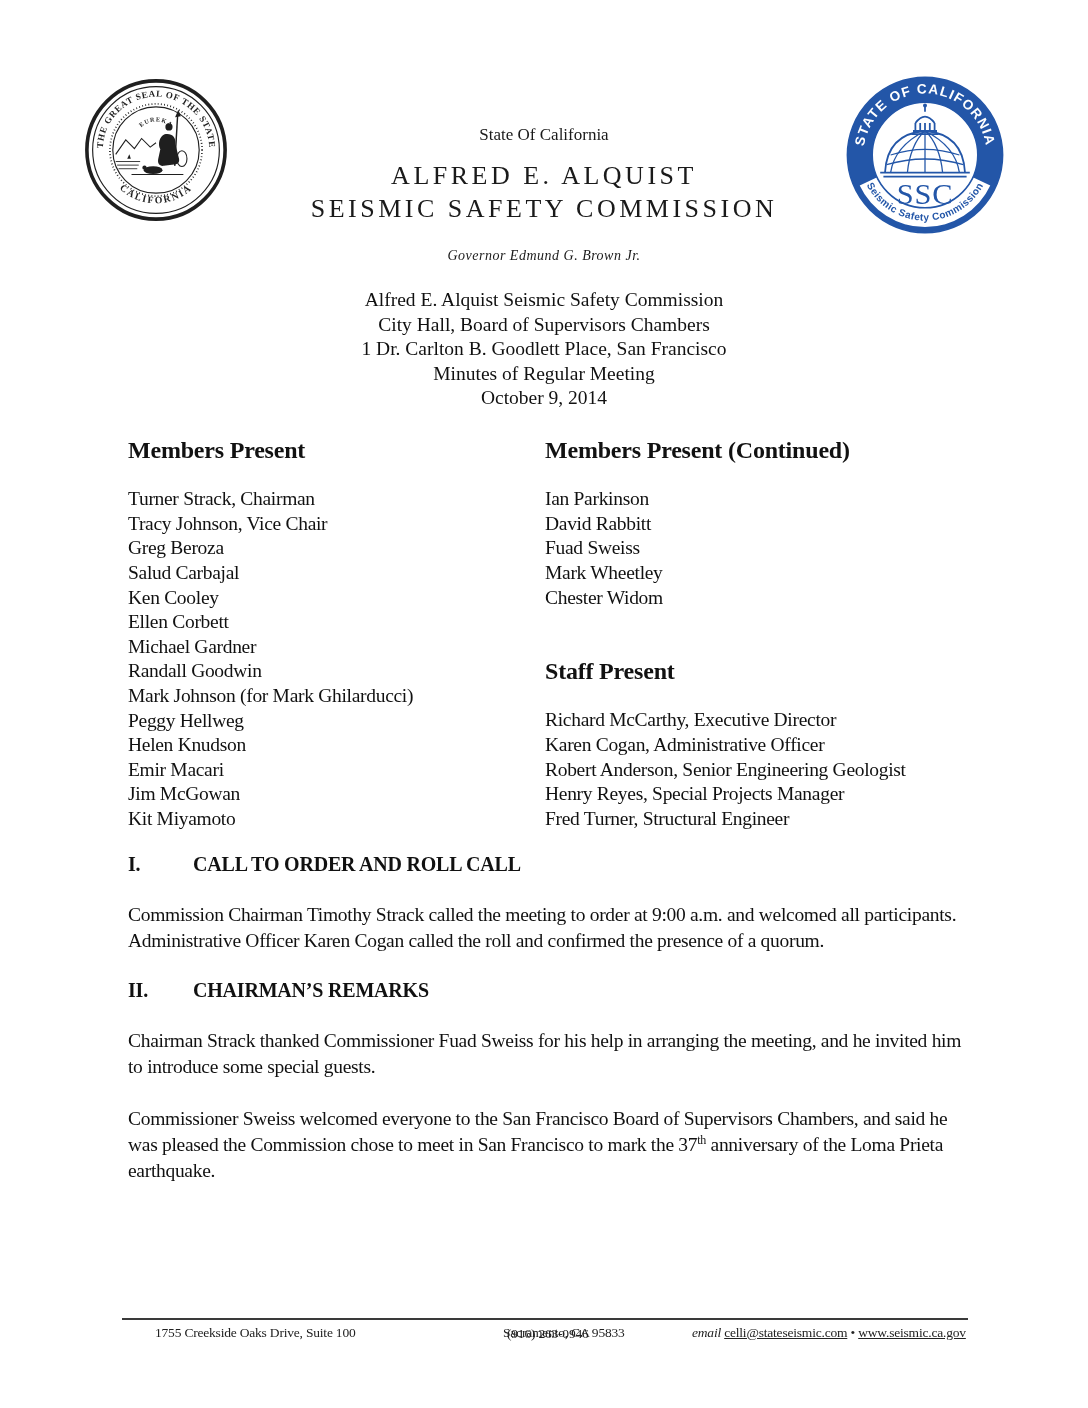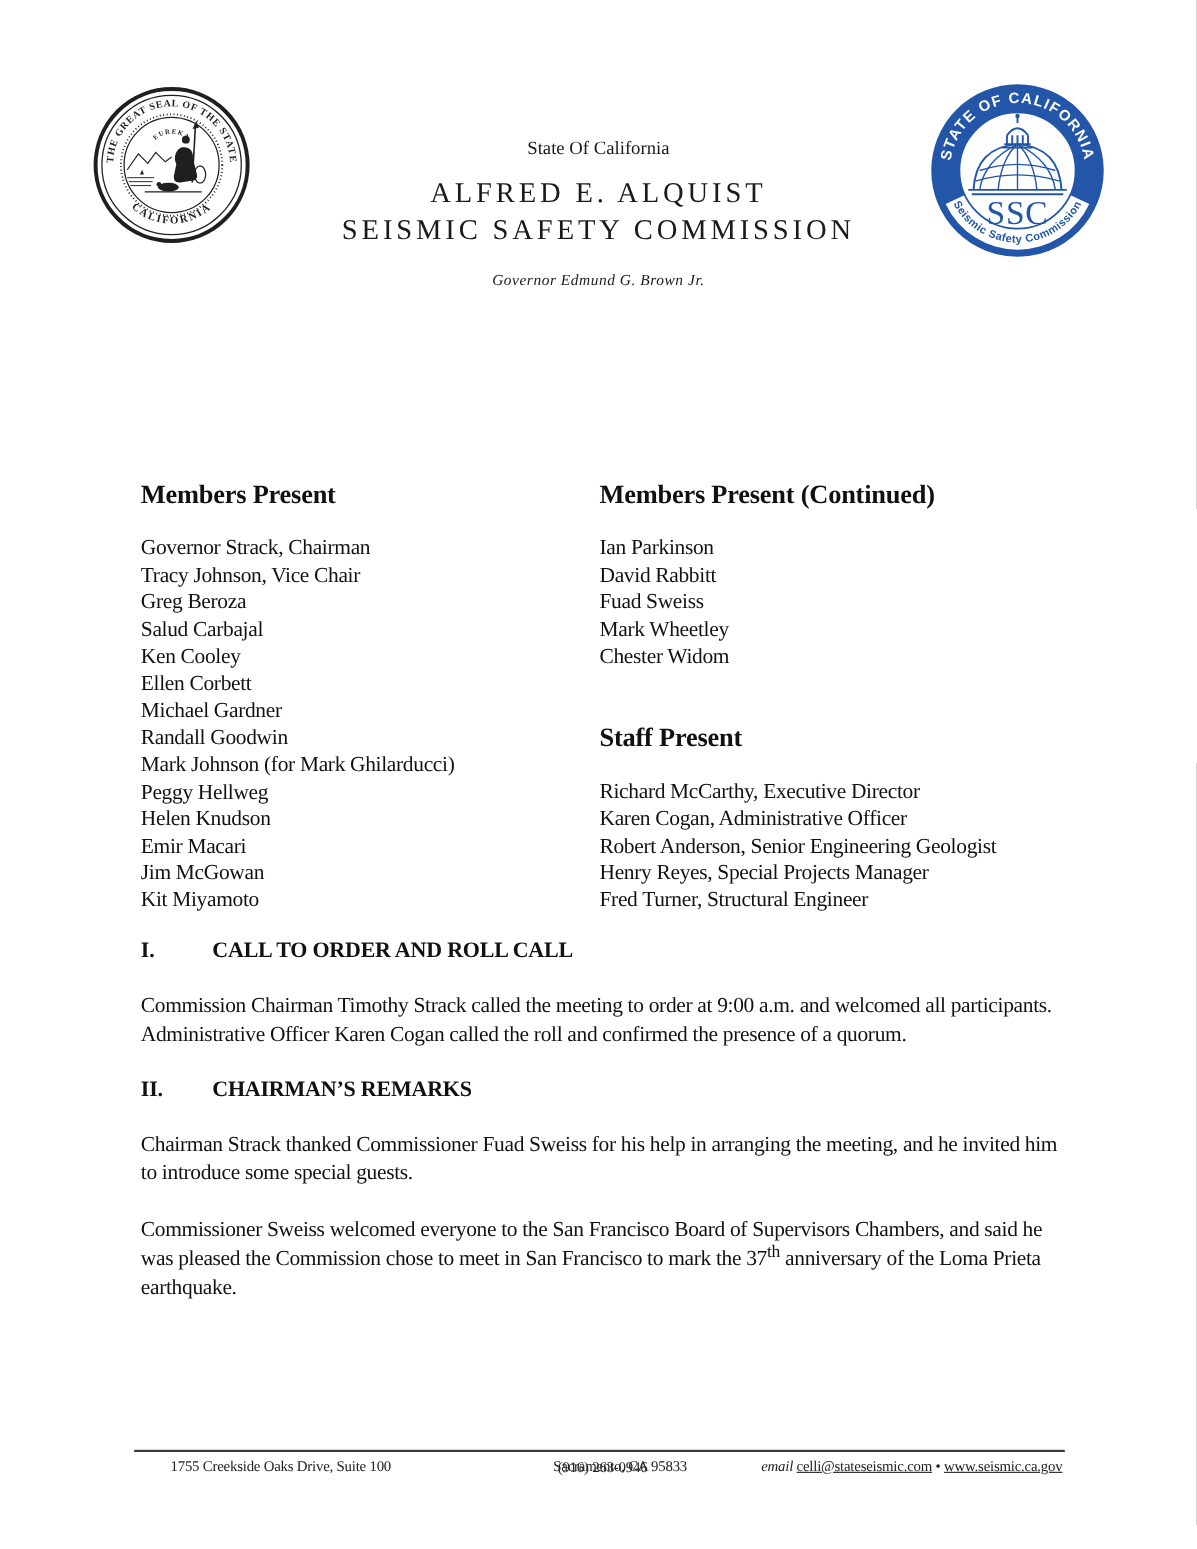--- a/index.html
+++ b/index.html
@@ -27,21 +27,21 @@
   .col-right { flex:1; }
   .col-heading { font-weight:bold; font-size:24px; line-height:24.6px; margin-bottom:24.6px; letter-spacing:-0.2px; }
   .name-list .list-line { font-size:19.5px; line-height:24.6px; letter-spacing:-0.3px; white-space:nowrap; }
   .staff-heading { margin-top:49px; }
   
   .bodytext { position:absolute; top:852px; left:128px; width:838px; }
   .sec-heading { display:flex; font-weight:bold; font-size:20px; line-height:24px; letter-spacing:-0.2px; }
   .sec-heading .sec-num { width:65px; }
   .sec-heading.second { margin-top:24px; }
   .bodytext p { margin-top:26px; font-size:19.5px; line-height:26px; letter-spacing:-0.3px; }
-  .bodytext p sup { font-size:16px; vertical-align:super; line-height:0; }
+  .bodytext p sup { font-size:12px; vertical-align:super; line-height:0; }
   
   .footer-rule { position:absolute; left:122px; top:1318px; width:846px; border-top:2px solid #3a3a3a; }
   .footer-text { position:absolute; top:1325px; font-size:13.5px; letter-spacing:-0.2px; color:#222; white-space:nowrap; }
   .footer-address { left:155px; }
   .footer-overlap { left:503px; }
   .footer-overlap .o2 { position:absolute; left:4px; top:1px; }
   .footer-right { left:692px; }
   .footer-right .lbl { font-style:italic; }
   .footer-right .u { text-decoration:underline; }
 </style>
@@ -118,27 +118,34 @@
     </svg>
   </div>
 
   <div class="header">
     <div class="state-line">State Of California</div>
     <div class="doc-title">
       <div>ALFRED E. ALQUIST</div>
       <div>SEISMIC SAFETY COMMISSION</div>
     </div>
     <div class="governor">Governor Edmund G. Brown Jr.</div>
+    <div class="meeting-info">
+        <div class="list-line">Alfred E. Alquist Seismic Safety Commission</div>
+        <div class="list-line">City Hall, Board of Supervisors Chambers</div>
+        <div class="list-line">1 Dr. Carlton B. Goodlett Place, San Francisco</div>
+        <div class="list-line">Minutes of Regular Meeting</div>
+        <div class="list-line">October 9, 2014</div>
+      </div>
   </div>
 
   <div class="members">
     <div class="col-left">
       <div class="col-heading">Members Present</div>
       <div class="name-list">
-          <div class="list-line">Governor Strack, Chairman</div>
+          <div class="list-line">Turner Strack, Chairman</div>
           <div class="list-line">Tracy Johnson, Vice Chair</div>
           <div class="list-line">Greg Beroza</div>
           <div class="list-line">Salud Carbajal</div>
           <div class="list-line">Ken Cooley</div>
           <div class="list-line">Ellen Corbett</div>
           <div class="list-line">Michael Gardner</div>
           <div class="list-line">Randall Goodwin</div>
           <div class="list-line">Mark Johnson (for Mark Ghilarducci)</div>
           <div class="list-line">Peggy Hellweg</div>
           <div class="list-line">Helen Knudson</div>

